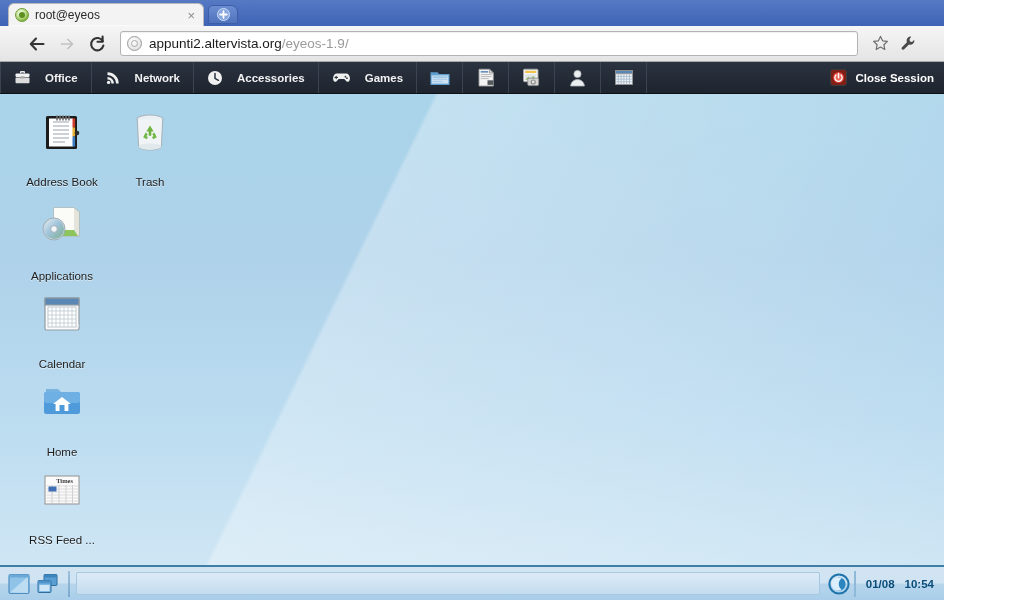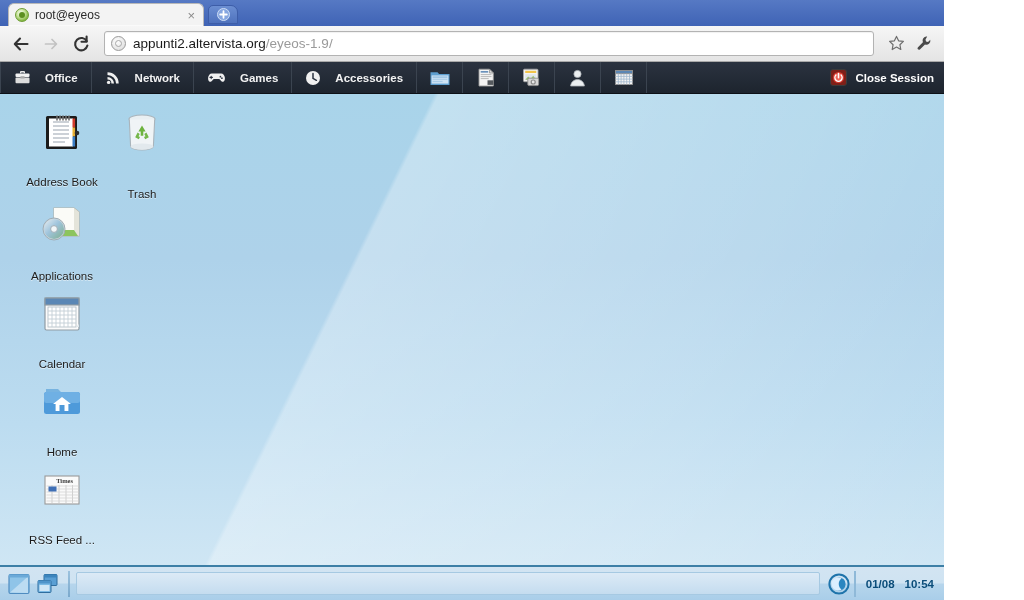--- a/index.html
+++ b/index.html
@@ -59,21 +59,21 @@
     display: flex; align-items: center; justify-content: center;
     color: #ffffff; font-size: 13px; line-height: 1;
     cursor: pointer;
   }
 
   .toolbar {
     height: 36px;
     background: linear-gradient(#f6f6f6, #e4e4e4);
     border-bottom: 1px solid #a9a9a9;
     display: flex; align-items: center;
-    padding: 0 8px;
+    padding: 0 24px;
     gap: 4px;
   }
   .navbtn {
     width: 26px; height: 26px;
     display: flex; align-items: center; justify-content: center;
     cursor: pointer;
   }
   .navbtn svg { display: block; }
   .omnibox {
     flex: 1 1 auto; height: 25px; margin: 0 6px;
@@ -272,35 +272,35 @@
     <div class="eye-menu">
       <svg width="16" height="16" viewBox="0 0 16 16">
         <path d="M2.5 2.3A11.2 11.2 0 0 1 13.7 13.5h-2.6A8.6 8.6 0 0 0 2.5 4.9z" fill="#f0f0f0"></path>
         <path d="M2.5 7A6.5 6.5 0 0 1 9 13.5H6.4A3.9 3.9 0 0 0 2.5 9.6z" fill="#f0f0f0"></path>
         <circle cx="3.6" cy="12.4" r="1.7" fill="#f0f0f0"></circle>
       </svg>
       <span class="eye-menu-label">Network</span>
     </div>
 
     <div class="eye-menu">
+      <svg width="16" height="16" viewBox="0 0 16 16">
+        <circle cx="8" cy="8" r="7" fill="#f0f0f0"></circle>
+        <path d="M8 3.6V8.4l3.4 1.9" stroke="#2b3340" stroke-width="1.5" fill="none" stroke-linecap="round" stroke-linejoin="round"></path>
+      </svg>
+      <span class="eye-menu-label">Accessories</span>
+    </div>
+
+    <div class="eye-menu">
       <svg width="19" height="13" viewBox="0 0 19 13">
         <path d="M4.9 2.4h9.2c2 0 3.6 2 3.8 4.4.2 2.3-.6 4-2 4-1.2 0-1.8-.9-2.6-1.8-.6-.7-1-.9-1.8-.9H7.5c-.8 0-1.2.2-1.8.9-.8.9-1.4 1.8-2.6 1.8-1.4 0-2.2-1.7-2-4C1.3 4.4 2.9 2.4 4.9 2.4z" fill="#f0f0f0"></path>
         <path d="M4.2 5.2v2.4M3 6.4h2.4" stroke="#2b3340" stroke-width="1.1" stroke-linecap="round"></path>
         <circle cx="13.4" cy="5.7" r=".85" fill="#2b3340"></circle>
         <circle cx="14.9" cy="7.2" r=".85" fill="#2b3340"></circle>
       </svg>
       <span class="eye-menu-label">Games</span>
-    </div>
-
-    <div class="eye-menu">
-      <svg width="16" height="16" viewBox="0 0 16 16">
-        <circle cx="8" cy="8" r="7" fill="#f0f0f0"></circle>
-        <path d="M8 3.6V8.4l3.4 1.9" stroke="#2b3340" stroke-width="1.5" fill="none" stroke-linecap="round" stroke-linejoin="round"></path>
-      </svg>
-      <span class="eye-menu-label">Accessories</span>
     </div>
 
     <div class="eye-quick">
       <svg width="22" height="18" viewBox="0 0 22 18">
         <path d="M1.5 3.2h7l1.6 1.8h10.4v11H1.5z" fill="#5e9fd0"></path>
         <rect x="2.6" y="6.4" width="16.8" height="8.2" fill="#cfe3f4"></rect>
         <rect x="3.6" y="7.5" width="14.8" height="1.2" fill="#8cb9dd"></rect>
         <rect x="3.6" y="9.7" width="14.8" height="1.2" fill="#a9cde8"></rect>
         <rect x="3.6" y="11.9" width="10" height="1.2" fill="#a9cde8"></rect>
       </svg>
@@ -377,21 +377,21 @@
           </g>
           <g stroke="#6d6d6d" stroke-width="1.6">
             <path d="M19 7.5v5M22 7.5v5M25 7.5v5M28 7.5v5M31 7.5v5"></path>
           </g>
           <circle cx="39" cy="25" r="2.3" fill="#2b2b2b"></circle>
         </svg>
       </div>
       <div class="dicon-label">Address Book</div>
     </div>
 
-    <div class="dicon" style="left:96px; top:14px;gap:12px;">
+    <div class="dicon" style="left:104px; top:14px;">
       <div class="dicon-img">
         <svg width="48" height="48" viewBox="0 0 48 48">
           <ellipse cx="24" cy="11" rx="13" ry="4" fill="#e9eff2" stroke="#a9b4bb" stroke-width="1.1"></ellipse>
           <path d="M11.3 11.5c0 0 1.2 26 1.4 27.2.3 1.8 5.5 3.3 11.3 3.3s11-1.5 11.3-3.3c.2-1.2 1.4-27.2 1.4-27.2" fill="#f0f4f6" stroke="#a9b4bb" stroke-width="1.1"></path>
           <ellipse cx="24" cy="38.6" rx="11.4" ry="3.2" fill="#e2e9ed"></ellipse>
           <path d="M24 17.5l3.6 6h-2.3v4.2h-2.6V23.5h-2.3z" fill="#6db33f" transform="rotate(0 24 24)"></path>
           <g fill="#6db33f">
             <path d="M19.6 24.6l-2.4 4.6 3.6 2.1 1.2-2.2-1.5-.9 1.2-2.2z" opacity=".95"></path>
             <path d="M28.4 24.6l2.4 4.6-3.6 2.1-1.2-2.2 1.5-.9-1.2-2.2z" opacity=".95"></path>
           </g>

